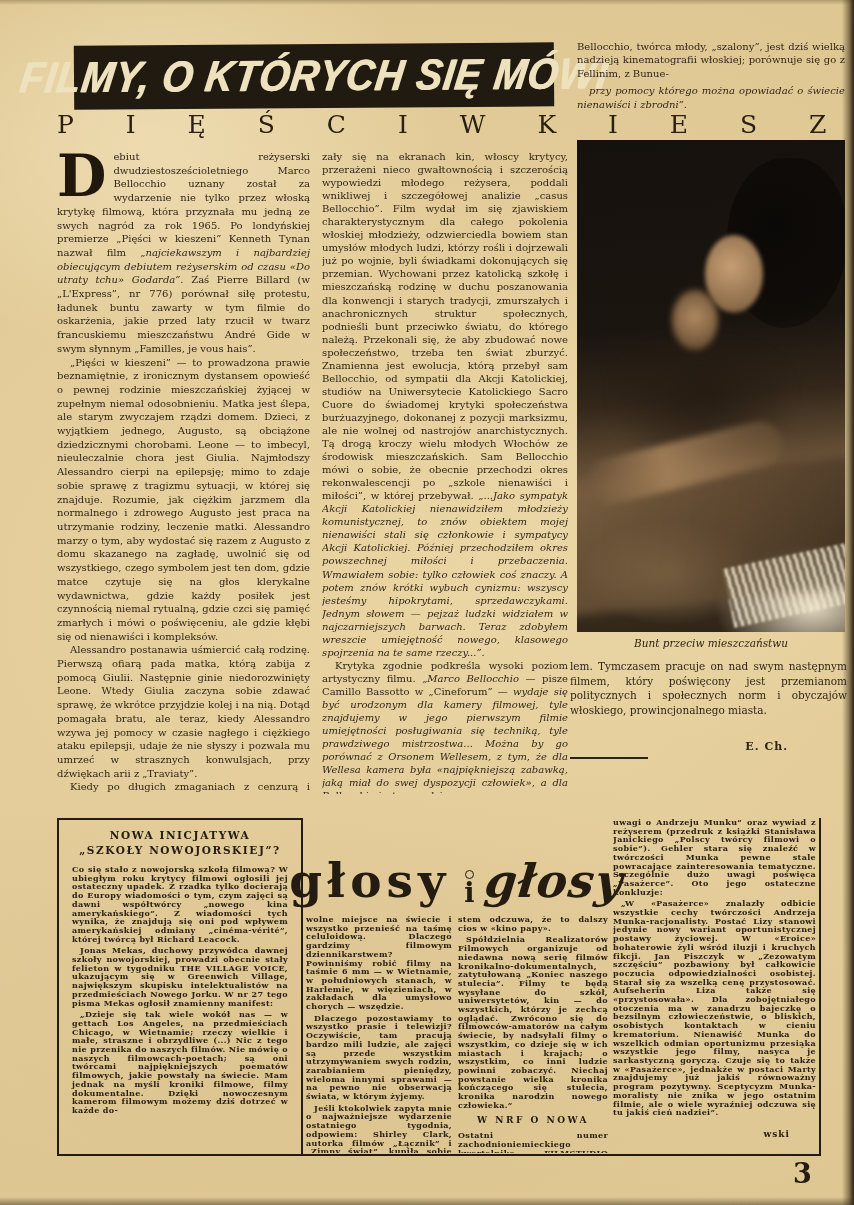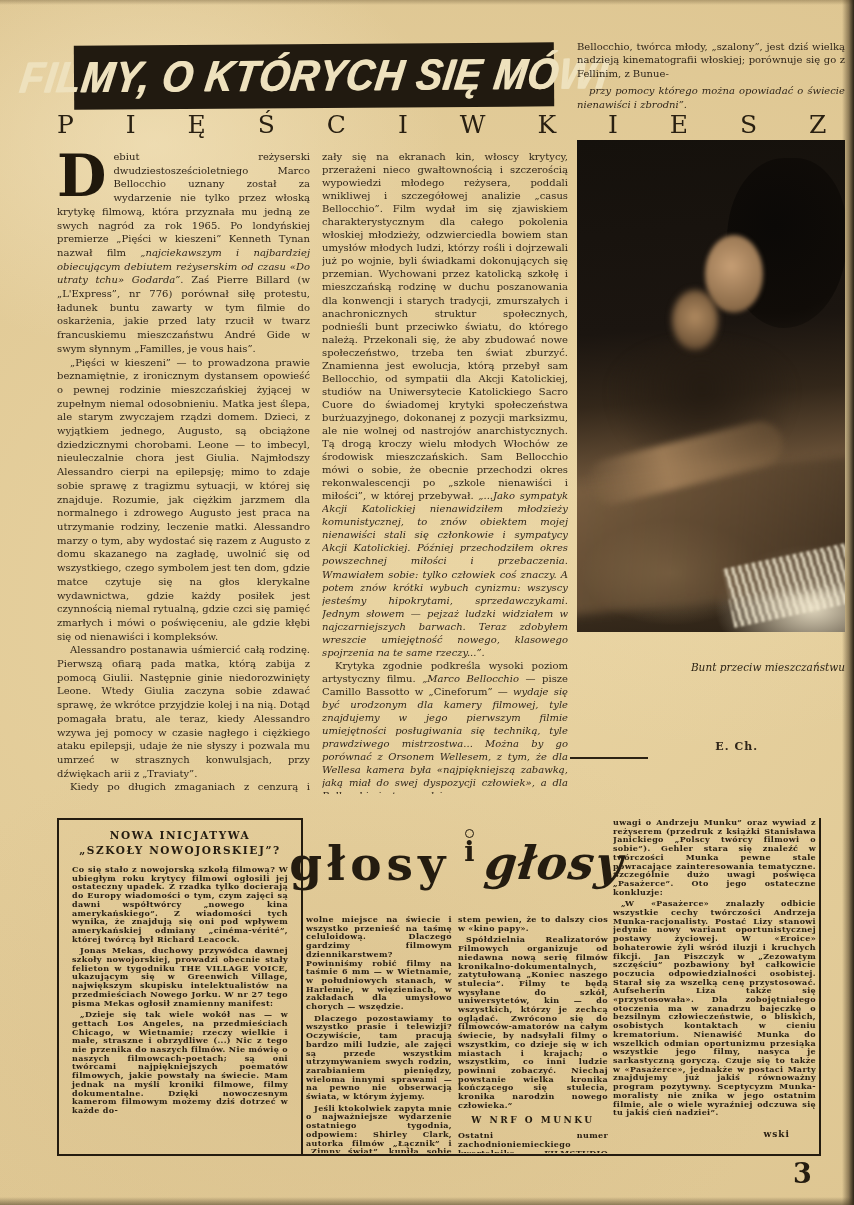--- a/index.html
+++ b/index.html
@@ -70,44 +70,44 @@
     background:linear-gradient(90deg, rgba(150,118,80,.0), rgba(168,132,92,.85) 40%, rgba(120,92,60,.4) 100%);
     filter:blur(3px);}
   .ph-blanket{left:-20px;top:330px;width:320px;height:130px;
     transform:rotate(-6deg);
     background:linear-gradient(100deg, rgba(140,110,74,.55), rgba(94,72,48,.75) 55%, rgba(60,46,30,.6));
     filter:blur(5px);}
   .ph-brush{left:150px;top:415px;width:130px;height:60px;transform:rotate(-12deg);
     background:repeating-linear-gradient(85deg, rgba(240,230,205,.9) 0 3px, rgba(240,230,205,.15) 3px 7px);
     filter:blur(1px);}
 
-  .caption{position:absolute;left:577px;top:637px;width:268px;text-align:right;
-    font-style:italic;font-size:10.5px;color:#2c2315;margin-top:24px;}
+  .caption{position:absolute;left:577px;top:637px;width:268px;text-align:center;
+    font-style:italic;font-size:10.5px;color:#2c2315;}
 
   .cont{left:570px;top:659px;width:277px;height:78px;font-size:10.5px;line-height:14.6px;}
   .cont p{text-indent:0;}
   .sig-ech{position:absolute;left:570px;top:740px;width:277px;text-align:right;
-    font-weight:bold;font-size:11px;letter-spacing:1px;padding-right:89px;box-sizing:border-box;}
+    font-weight:bold;font-size:11px;letter-spacing:1px;padding-right:59px;box-sizing:border-box;}
   .footrule{position:absolute;left:570px;top:757px;width:78px;height:2px;background:#2b2214;}
   .footnote{position:absolute;left:570px;top:766px;width:277px;
     font-size:8.5px;font-weight:bold;letter-spacing:.6px;line-height:13px;word-spacing:2px;}
 
   
   .smalltext{font-size:8px;font-weight:bold;line-height:8.7px;letter-spacing:.35px;
     text-align:justify;color:#2a2013;}
   .smalltext p{margin:0 0 3px 0;text-indent:8px;}
   .smalltext p:first-child{text-indent:0;}
 
   .box{position:absolute;left:57px;top:818px;width:246px;height:338px;
     border:2px solid #241c10;box-sizing:border-box;padding:8px 13px;overflow:hidden;}
   .box-title{text-align:center;font-size:10.5px;font-weight:bold;letter-spacing:1.6px;
     line-height:15px;margin-bottom:7px;color:#241c10;}
 
   .glosy{position:absolute;left:305px;top:836px;width:302px;height:72px;
-    display:flex;align-items:flex-start;justify-content:center;color:#241c10;}
+    display:flex;align-items:flex-end;justify-content:center;color:#241c10;}
   .gl-w1{font-size:47px;font-weight:bold;letter-spacing:5px;}
   .gl-conj{position:relative;font-size:27px;font-weight:bold;margin:0 10px 0 14px;}
   .gl-ring{position:absolute;left:50%;top:-7px;width:7px;height:7px;margin-left:-4px;
     border:1.6px solid #241c10;border-radius:50%;}
   .gl-w2{font-size:46px;font-weight:bold;font-style:italic;letter-spacing:1px;
     transform:skewX(-6deg);}
 
   .colA{position:absolute;left:306px;top:915px;width:146px;height:238px;overflow:hidden;}
   .colB{position:absolute;left:458px;top:915px;width:150px;height:238px;overflow:hidden;}
   .colR{position:absolute;left:613px;top:818px;width:203px;height:330px;overflow:hidden;}
@@ -155,20 +155,23 @@
     <div class="ph ph-hair"></div>
     <div class="ph ph-face1"></div>
     <div class="ph ph-face2"></div>
     <div class="ph ph-blanket"></div>
     <div class="ph ph-arm"></div>
     <div class="ph ph-brush"></div>
   </div>
 
   <div class="caption">Bunt przeciw mieszczaństwu</div>
 
+  <div class="col cont">
+      <p><span>lem. Tymczasem pracuje on nad swym następnym filmem, który poświęcony jest przemianom politycznych i społecznych norm i obyczajów włoskiego, prowincjonalnego miasta.</span></p>
+    </div>
   <div class="sig-ech">E. Ch.</div>
   <div class="footrule"></div>
 
   <div class="box smalltext">
     <div class="box-title">
       <div>NOWA INICJATYWA</div>
       <div>„SZKOŁY NOWOJORSKIEJ”?</div>
     </div>
     <div>
         <p><span>Co się stało z nowojorską szkołą filmową? W ubiegłym roku krytycy filmowi ogłosili jej ostateczny upadek. Z rzadka tylko docierają do Europy wiadomości o tym, czym zajęci są dawni współtwórcy „nowego kina amerykańskiego”. Z wiadomości tych wynika, że znajdują się oni pod wpływem amerykańskiej odmiany „cinéma-vérité”, której twórcą był Richard Leacock.</span></p>
@@ -184,24 +187,24 @@
   </div>
 
   <div class="colA smalltext">
       <p><span>wolne miejsce na świecie i wszystko przenieść na taśmę celuloidową. Dlaczego gardzimy filmowym dziennikarstwem? Powinniśmy robić filmy na taśmie 6 mm — w Wietnamie, w południowych stanach, w Harlemie, w więzieniach, w zakładach dla umysłowo chorych — wszędzie.</span></p>
       <p><span>Dlaczego pozostawiamy to wszystko prasie i telewizji? Oczywiście, tam pracują bardzo mili ludzie, ale zajęci są przede wszystkim utrzymywaniem swych rodzin, zarabianiem pieniędzy, wieloma innymi sprawami — na pewno nie obserwacją świata, w którym żyjemy.</span></p>
       <p><span>Jeśli ktokolwiek zapyta mnie o najważniejsze wydarzenie ostatniego tygodnia, odpowiem: Shirley Clark, autorka filmów „Łącznik” i „Zimny świat”, kupiła sobie kamerę filmową na taśmę 8 mm. Nie wstydzi się jej, nosi ją ze sobą wszędzie. I co najważniejsze: bez przerwy filmuje. Je-</span></p>
     </div>
 
   <div class="colB smalltext">
     <div>
-        <p><span>stem pewien, że to dalszy cios w «kino papy».</span></p>
+        <p><span>stem odczuwa, że to dalszy cios w «kino papy».</span></p>
         <p><span>Spółdzielnia Realizatorów Filmowych organizuje od niedawna nową serię filmów kronikalno-dokumentalnych, zatytułowaną „Koniec naszego stulecia”. Filmy te będą wysyłane do szkół, uniwersytetów, kin — do wszystkich, którzy je zechcą oglądać. Zwrócono się do filmowców-amatorów na całym świecie, by nadsyłali filmy o wszystkim, co dzieje się w ich miastach i krajach; o wszystkim, co inni ludzie powinni zobaczyć. Niechaj powstanie wielka kronika kończącego się stulecia, kronika narodzin nowego człowieka.”</span></p>
       </div>
-    <div class="subhead">W NRF O MUNKU</div>
+    <div class="subhead">W NRF O NOWA</div>
     <div>
         <p><span>Ostatni numer zachodnioniemieckiego kwartalnika FILMSTUDIO poświęcony jest Munkowi. Znajdujemy tu obszerny szkic Freda Gehlera „Niepokoje moralisty —</span></p>
       </div>
   </div>
 
   <div class="colR smalltext">
     <div>
         <p><span>uwagi o Andrzeju Munku” oraz wywiad z reżyserem (przedruk z książki Stanisława Janickiego „Polscy twórcy filmowi o sobie”). Gehler stara się znaleźć w twórczości Munka pewne stale powracające zainteresowania tematyczne. Szczególnie dużo uwagi poświęca „Pasażerce”. Oto jego ostateczne konkluzje:</span></p>
         <p><span>„W «Pasażerce» znalazły odbicie wszystkie cechy twórczości Andrzeja Munka-racjonalisty. Postać Lizy stanowi jedynie nowy wariant oportunistycznej postawy życiowej. W «Eroice» bohaterowie żyli wśród iluzji i kruchych fikcji. Jan Piszczyk w „Zezowatym szczęściu” pozbawiony był całkowicie poczucia odpowiedzialności osobistej. Starał się za wszelką cenę przystosować. Aufseherin Liza także się «przystosowała». Dla zobojętniałego otoczenia ma w zanadrzu bajeczkę o bezsilnym człowieczeństwie, o bliskich, osobistych kontaktach w cieniu krematorium. Nienawiść Munka do wszelkich odmian oportunizmu przesiąka wszystkie jego filmy, nasyca je sarkastyczną goryczą. Czuje się to także w «Pasażerce», jednakże w postaci Marty znajdujemy już jakiś równoważny program pozytywny. Sceptycyzm Munka-moralisty nie znika w jego ostatnim filmie, ale o wiele wyraźniej odczuwa się tu jakiś cień nadziei”.</span></p>
       </div>

